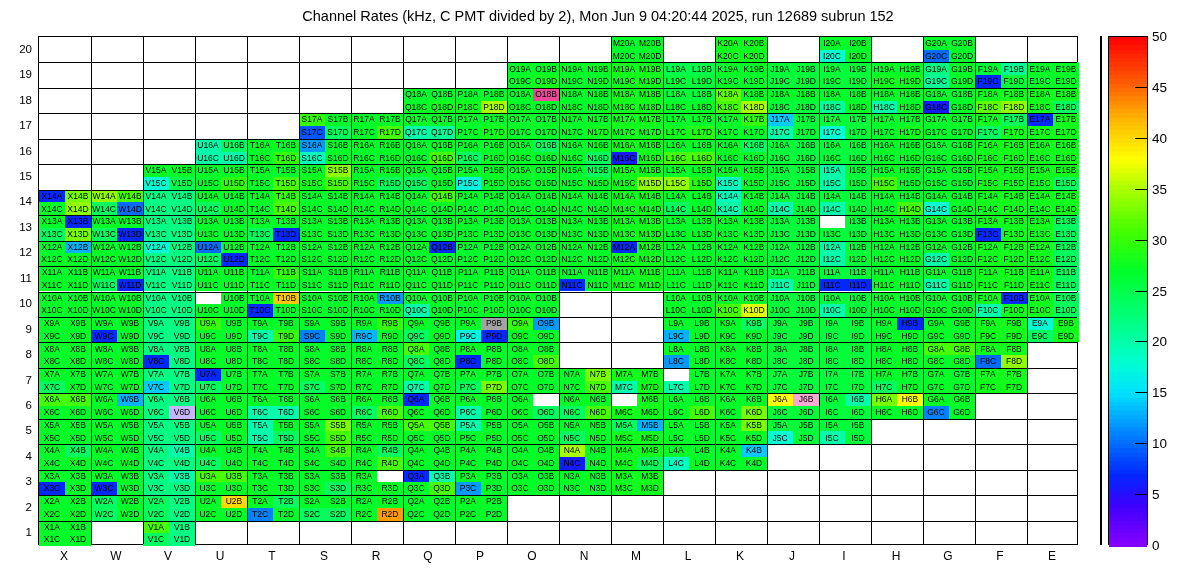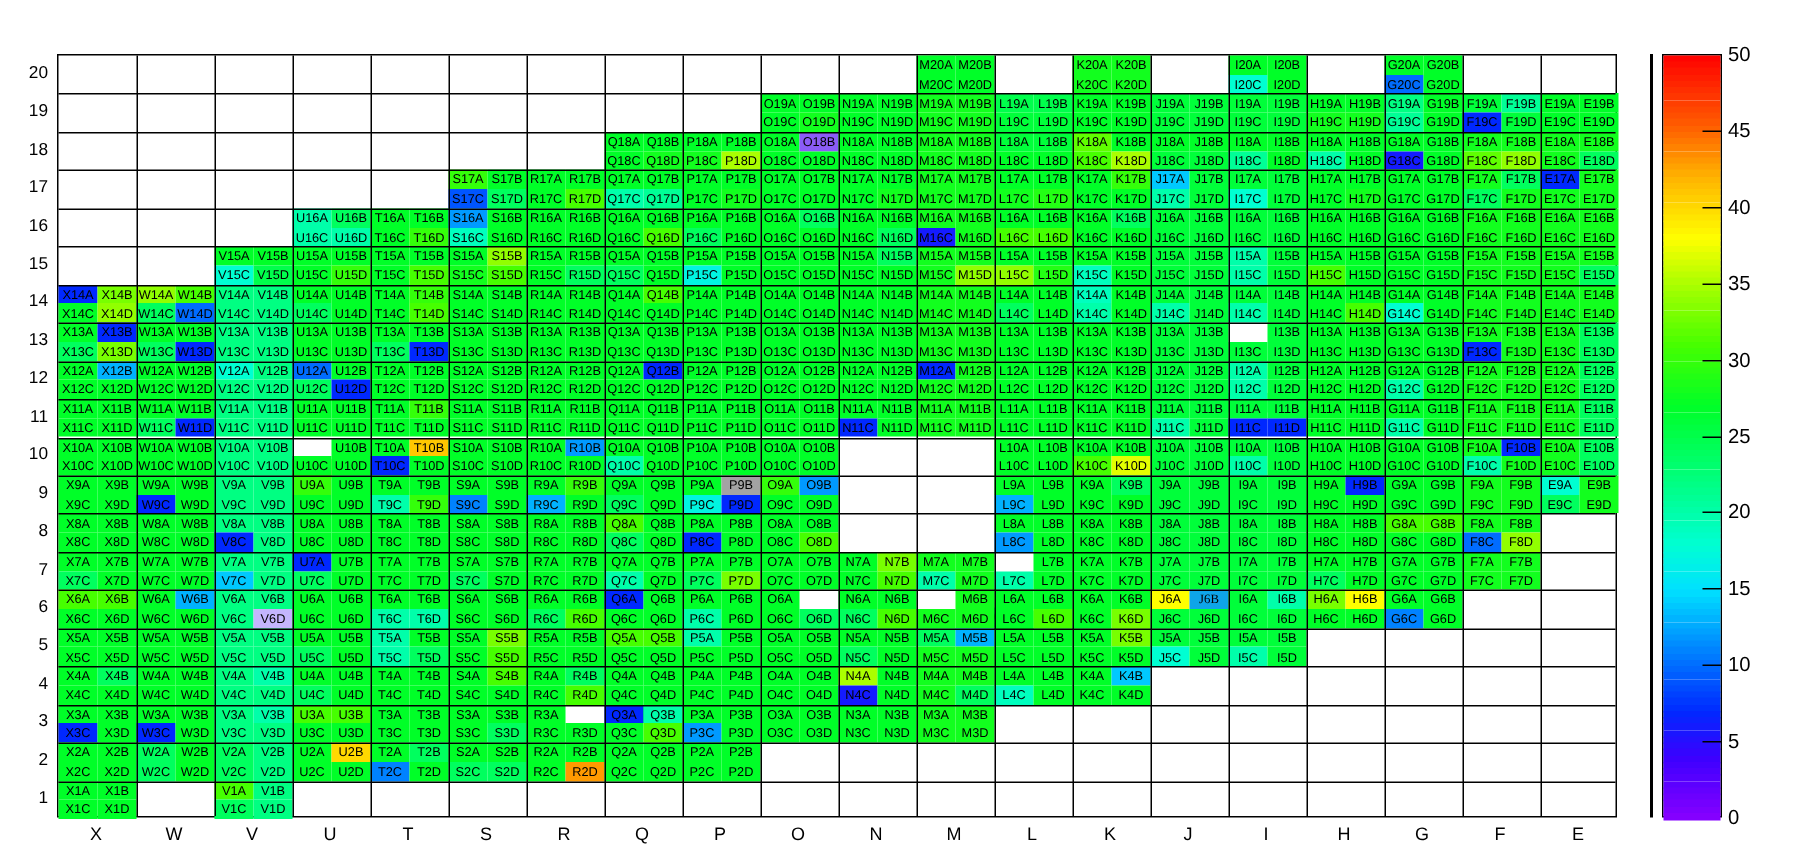--- a/index.html
+++ b/index.html
@@ -52,20 +52,21 @@
     position:absolute;left:0;font-size:13.5px;color:#000;transform:translateY(-50%);
   }
   
   #cbspine{position:absolute;left:1100px;top:36px;width:2px;height:509px;background:#000;}
 </style>
 </head>
 <body>
 
 <div id="root">
 
+  <div id="title">Channel Rates (kHz, C PMT divided by 2), Mon Jun  9 04:20:44 2025, run 12689 subrun 152</div>
 
   <div id="ylabels">
       <div class="ylab" style="top: 48.725px;">20</div>
       <div class="ylab" style="top: 74.175px;">19</div>
       <div class="ylab" style="top: 99.625px;">18</div>
       <div class="ylab" style="top: 125.075px;">17</div>
       <div class="ylab" style="top: 150.525px;">16</div>
       <div class="ylab" style="top: 175.975px;">15</div>
       <div class="ylab" style="top: 201.425px;">14</div>
       <div class="ylab" style="top: 226.875px;">13</div>
@@ -147,21 +148,21 @@
         <div class="cell" style="left: 1014px; top: 38.175px; width: 26px; height: 12.725px; background: rgb(0, 255, 40);">E19D</div>
         <div class="cell" style="left: 364px; top: 50.9px; width: 26px; height: 12.725px; background: rgb(0, 255, 40);">Q18A</div>
         <div class="cell" style="left: 390px; top: 50.9px; width: 26px; height: 12.725px; background: rgb(0, 255, 40);">Q18B</div>
         <div class="cell" style="left: 364px; top: 63.625px; width: 26px; height: 12.725px; background: rgb(0, 255, 40);">Q18C</div>
         <div class="cell" style="left: 390px; top: 63.625px; width: 26px; height: 12.725px; background: rgb(18, 255, 30);">Q18D</div>
         <div class="cell" style="left: 416px; top: 50.9px; width: 26px; height: 12.725px; background: rgb(0, 255, 40);">P18A</div>
         <div class="cell" style="left: 442px; top: 50.9px; width: 26px; height: 12.725px; background: rgb(0, 255, 40);">P18B</div>
         <div class="cell" style="left: 416px; top: 63.625px; width: 26px; height: 12.725px; background: rgb(18, 255, 30);">P18C</div>
         <div class="cell" style="left: 442px; top: 63.625px; width: 26px; height: 12.725px; background: rgb(170, 255, 0);">P18D</div>
         <div class="cell" style="left: 468px; top: 50.9px; width: 26px; height: 12.725px; background: rgb(0, 255, 40);">O18A</div>
-        <div class="cell" style="left: 494px; top: 50.9px; width: 26px; height: 12.725px; background: #8b5cf6;">O18B</div>
+        <div class="cell" style="left: 494px; top: 50.9px; width: 26px; height: 12.725px; background: #ec4899;">O18B</div>
         <div class="cell" style="left: 468px; top: 63.625px; width: 26px; height: 12.725px; background: rgb(0, 255, 40);">O18C</div>
         <div class="cell" style="left: 494px; top: 63.625px; width: 26px; height: 12.725px; background: rgb(0, 255, 40);">O18D</div>
         <div class="cell" style="left: 520px; top: 50.9px; width: 26px; height: 12.725px; background: rgb(0, 255, 40);">N18A</div>
         <div class="cell" style="left: 546px; top: 50.9px; width: 26px; height: 12.725px; background: rgb(0, 255, 40);">N18B</div>
         <div class="cell" style="left: 520px; top: 63.625px; width: 26px; height: 12.725px; background: rgb(0, 255, 40);">N18C</div>
         <div class="cell" style="left: 546px; top: 63.625px; width: 26px; height: 12.725px; background: rgb(0, 255, 40);">N18D</div>
         <div class="cell" style="left: 572px; top: 50.9px; width: 26px; height: 12.725px; background: rgb(18, 255, 30);">M18A</div>
         <div class="cell" style="left: 598px; top: 50.9px; width: 26px; height: 12.725px; background: rgb(18, 255, 30);">M18B</div>
         <div class="cell" style="left: 572px; top: 63.625px; width: 26px; height: 12.725px; background: rgb(18, 255, 30);">M18C</div>
         <div class="cell" style="left: 598px; top: 63.625px; width: 26px; height: 12.725px; background: rgb(18, 255, 30);">M18D</div>
@@ -1055,21 +1056,21 @@
         <div class="cell" style="left: 598px; top: 369.025px; width: 26px; height: 12.725px; background: rgb(18, 255, 30);">M6D</div>
         <div class="cell" style="left: 624px; top: 356.3px; width: 26px; height: 12.725px; background: rgb(0, 255, 40);">L6A</div>
         <div class="cell" style="left: 650px; top: 356.3px; width: 26px; height: 12.725px; background: rgb(0, 255, 40);">L6B</div>
         <div class="cell" style="left: 624px; top: 369.025px; width: 26px; height: 12.725px; background: rgb(0, 255, 40);">L6C</div>
         <div class="cell" style="left: 650px; top: 369.025px; width: 26px; height: 12.725px; background: rgb(70, 255, 0);">L6D</div>
         <div class="cell" style="left: 676px; top: 356.3px; width: 26px; height: 12.725px; background: rgb(0, 255, 40);">K6A</div>
         <div class="cell" style="left: 702px; top: 356.3px; width: 26px; height: 12.725px; background: rgb(0, 255, 40);">K6B</div>
         <div class="cell" style="left: 676px; top: 369.025px; width: 26px; height: 12.725px; background: rgb(0, 255, 40);">K6C</div>
         <div class="cell" style="left: 702px; top: 369.025px; width: 26px; height: 12.725px; background: rgb(120, 255, 0);">K6D</div>
         <div class="cell" style="left: 728px; top: 356.3px; width: 26px; height: 12.725px; background: rgb(255, 255, 0);">J6A</div>
-        <div class="cell" style="left: 754px; top: 356.3px; width: 26px; height: 12.725px; background: #0ea5e9; font-family: Liberation Serif, serif;">J6B</div>
+        <div class="cell" style="left: 754px; top: 356.3px; width: 26px; height: 12.725px; background: #f9a8d4;">J6B</div>
         <div class="cell" style="left: 728px; top: 369.025px; width: 26px; height: 12.725px; background: rgb(0, 255, 58);">J6C</div>
         <div class="cell" style="left: 754px; top: 369.025px; width: 26px; height: 12.725px; background: rgb(0, 255, 58);">J6D</div>
         <div class="cell" style="left: 780px; top: 356.3px; width: 26px; height: 12.725px; background: rgb(0, 255, 58);">I6A</div>
         <div class="cell" style="left: 806px; top: 356.3px; width: 26px; height: 12.725px; background: rgb(0, 255, 170);">I6B</div>
         <div class="cell" style="left: 780px; top: 369.025px; width: 26px; height: 12.725px; background: rgb(0, 255, 58);">I6C</div>
         <div class="cell" style="left: 806px; top: 369.025px; width: 26px; height: 12.725px; background: rgb(0, 255, 58);">I6D</div>
         <div class="cell" style="left: 832px; top: 356.3px; width: 26px; height: 12.725px; background: rgb(120, 255, 0);">H6A</div>
         <div class="cell" style="left: 858px; top: 356.3px; width: 26px; height: 12.725px; background: rgb(255, 255, 0);">H6B</div>
         <div class="cell" style="left: 832px; top: 369.025px; width: 26px; height: 12.725px; background: rgb(0, 255, 40);">H6C</div>
         <div class="cell" style="left: 858px; top: 369.025px; width: 26px; height: 12.725px; background: rgb(0, 255, 40);">H6D</div>

